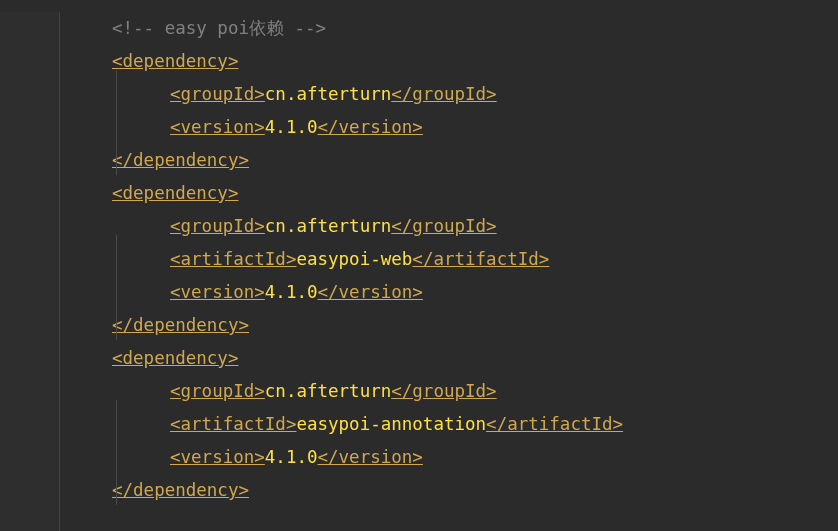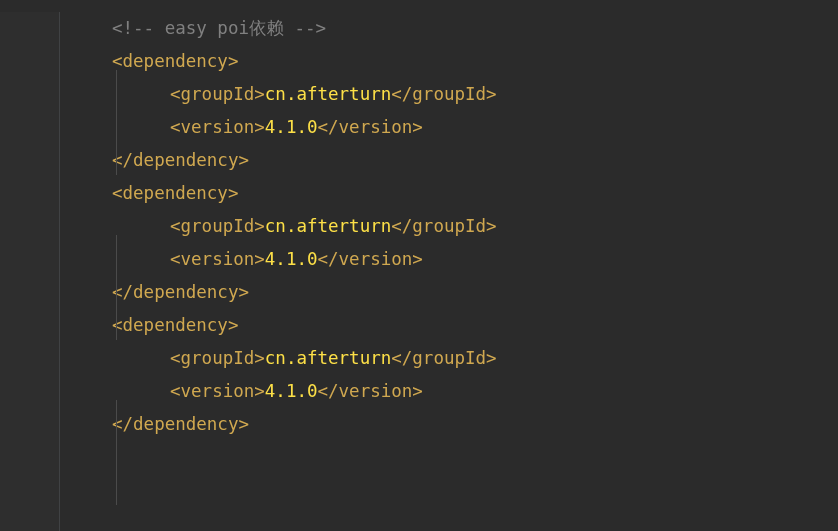--- a/index.html
+++ b/index.html
@@ -71,44 +71,46 @@
   
   .indent-guide {
     position: absolute;
     width: 1px;
     background: #4b4b4b;
     left: 56px;
   }
 
   
   .tok-comment  { color: #808080; }
-  .tok-tag      { color: #d0a850; }
+  .tok-tag      { color: #d0a850; text-decoration: underline; }
   .tok-value    { color: #fde047; }
 </style>
 </head>
 <body>
 
 <div class="editor">
 
   <div class="gutter"></div>
   <div class="gutter-divider"></div>
 
   <div class="code-area">
     <div class="code-lines" id="code-lines">
         <div class="line" style="padding-left: 52px;"><span class="tok-comment">&lt;!-- easy poi依赖 --&gt;</span></div>
         <div class="line" style="padding-left: 52px;"><span class="tok-tag">&lt;dependency&gt;</span></div>
         <div class="line" style="padding-left: 110px;"><span class="tok-tag">&lt;groupId&gt;</span><span class="tok-value">cn.afterturn</span><span class="tok-tag">&lt;/groupId&gt;</span></div>
         <div class="line" style="padding-left: 110px;"><span class="tok-tag">&lt;version&gt;</span><span class="tok-value">4.1.0</span><span class="tok-tag">&lt;/version&gt;</span></div>
         <div class="line" style="padding-left: 52px;"><span class="tok-tag">&lt;/dependency&gt;</span></div>
         <div class="line" style="padding-left: 52px;"><span class="tok-tag">&lt;dependency&gt;</span></div>
         <div class="line" style="padding-left: 110px;"><span class="tok-tag">&lt;groupId&gt;</span><span class="tok-value">cn.afterturn</span><span class="tok-tag">&lt;/groupId&gt;</span></div>
+        <div class="line" style="padding-left: 110px;"><span class="tok-tag">&lt;artifactId&gt;</span><span class="tok-value">easypoi-web</span><span class="tok-tag">&lt;/artifactId&gt;</span></div>
         <div class="line" style="padding-left: 110px;"><span class="tok-tag">&lt;version&gt;</span><span class="tok-value">4.1.0</span><span class="tok-tag">&lt;/version&gt;</span></div>
         <div class="line" style="padding-left: 52px;"><span class="tok-tag">&lt;/dependency&gt;</span></div>
         <div class="line" style="padding-left: 52px;"><span class="tok-tag">&lt;dependency&gt;</span></div>
         <div class="line" style="padding-left: 110px;"><span class="tok-tag">&lt;groupId&gt;</span><span class="tok-value">cn.afterturn</span><span class="tok-tag">&lt;/groupId&gt;</span></div>
+        <div class="line" style="padding-left: 110px;"><span class="tok-tag">&lt;artifactId&gt;</span><span class="tok-value">easypoi-annotation</span><span class="tok-tag">&lt;/artifactId&gt;</span></div>
         <div class="line" style="padding-left: 110px;"><span class="tok-tag">&lt;version&gt;</span><span class="tok-value">4.1.0</span><span class="tok-tag">&lt;/version&gt;</span></div>
         <div class="line" style="padding-left: 52px;"><span class="tok-tag">&lt;/dependency&gt;</span></div>
       </div>
   <div class="indent-guide" style="top: 58px; height: 105px;"></div>
       <div class="indent-guide" style="top: 223px; height: 105px;"></div>
       <div class="indent-guide" style="top: 388px; height: 105px;"></div>
     </div>
 
 </div>
 

